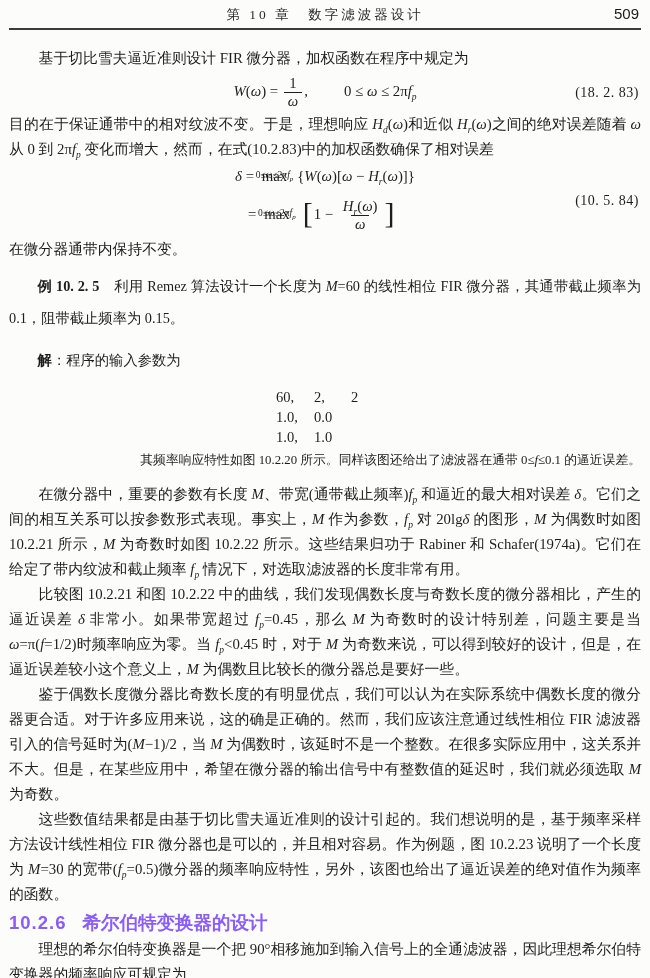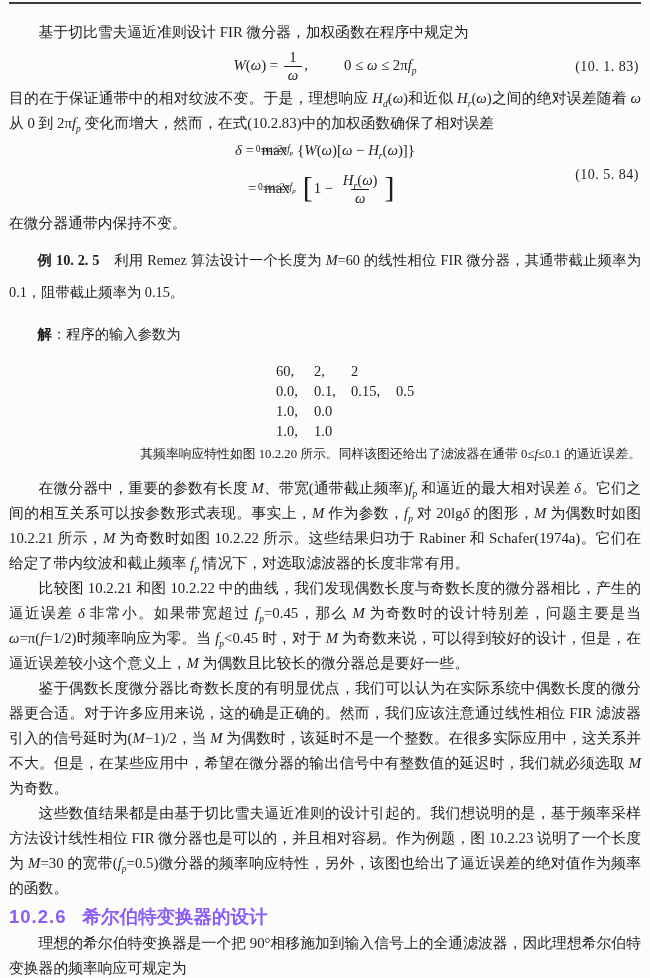--- a/index.html
+++ b/index.html
@@ -48,30 +48,34 @@
   .cont{margin-top:4px;}
   
   h2.section{font-family:"Liberation Sans","DejaVu Sans",sans-serif;font-size:18.5px;color:#8b5cf6;margin:4px 0 2px;font-weight:bold;line-height:24px;}
   h2.section .sec-num{margin-right:16px;letter-spacing:1px;}
 </style>
 </head>
 <body>
 
 <div class="page">
 
+  <div class="hdr">
+    <span class="chapter">第 10 章　数字滤波器设计</span>
+    <span class="pagenum">509</span>
+  </div>
   <div class="rule"></div>
 
   <p class="body first indent"><span>基于切比雪夫逼近准则设计 FIR 微分器，加权函数在程序中规定为</span></p>
 
   <div class="eq eq83">
     <span class="eq-body"><span class="mi">W</span><span>(</span><span class="mi">ω</span><span>) = </span><span class="frac">
           <span class="fnum"><span>1</span></span>
           <span class="fden"><span class="mi">ω</span></span>
         </span><span>,</span><span style="display: inline-block; width: 36px;"></span><span>0 ≤ </span><span class="mi">ω</span><span> ≤ 2π</span><span class="mi">f</span><sub class="mi">p</sub></span>
-    <span class="eq-num">(10. 1. 83)</span>
+    <span class="eq-num">(18. 2. 83)</span>
   </div>
 
   <p class="body"><span>目的在于保证通带中的相对纹波不变。于是，理想响应 </span><span class="mi">H</span><sub class="mi">d</sub><span>(</span><span class="mi">ω</span><span>)和近似 </span><span class="mi">H</span><sub class="mi">r</sub><span>(</span><span class="mi">ω</span><span>)之间的绝对误差随着 </span><span class="mi">ω</span><span> 从 0 到 2π</span><span class="mi">f</span><sub class="mi">p</sub><span> 变化而增大，然而，在式(10.2.83)中的加权函数确保了相对误差</span></p>
 
   <div class="eq eq84">
     <span class="eq84-lines">
       <span class="eq-line l1" style="display:block;"><span class="mi">δ</span><span> = </span><span class="munder"><span class="mmain"><span>max</span></span><span class="msub"><span>0≤</span><span class="mi">ω</span><span>≤2π</span><span class="mi">f</span><sub class="mi">p</sub></span></span><span style="display: inline-block; width: 6px;"></span><span>{</span><span class="mi">W</span><span>(</span><span class="mi">ω</span><span>)[</span><span class="mi">ω</span><span> − </span><span class="mi">H</span><sub class="mi">r</sub><span>(</span><span class="mi">ω</span><span>)]}</span></span>
       <span class="eq-line l2" style="display:block;"><span>= </span><span class="munder"><span class="mmain"><span>max</span></span><span class="msub"><span>0≤</span><span class="mi">ω</span><span>≤2π</span><span class="mi">f</span><sub class="mi">p</sub></span></span><span style="display: inline-block; width: 8px;"></span><span class="big-bracket">[</span><span>1 − </span><span class="frac">
             <span class="fnum"><span class="mi">H</span><sub class="mi">r</sub><span>(</span><span class="mi">ω</span><span>)</span></span>
             <span class="fden"><span class="mi">ω</span></span>
@@ -90,26 +94,20 @@
     <b>解</b><span><span>：程序的输入参数为</span></span>
   </p>
 
   <div class="program-input">
     <div class="data-row">
         <span>60,</span>
         <span>2,</span>
         <span>2</span>
       </div>
     <div class="data-row">
-        <span>0.0,</span>
-        <span>0.1,</span>
-        <span>0.15,</span>
-        <span>0.5</span>
-      </div>
-    <div class="data-row">
         <span>1.0,</span>
         <span>0.0</span>
       </div>
     <div class="data-row">
         <span>1.0,</span>
         <span>1.0</span>
       </div>
   </div>
 
   <p class="note"><span>其频率响应特性如图 10.2.20 所示。同样该图还给出了滤波器在通带 0≤</span><span class="mi">f</span><span>≤0.1 的逼近误差。</span></p>

